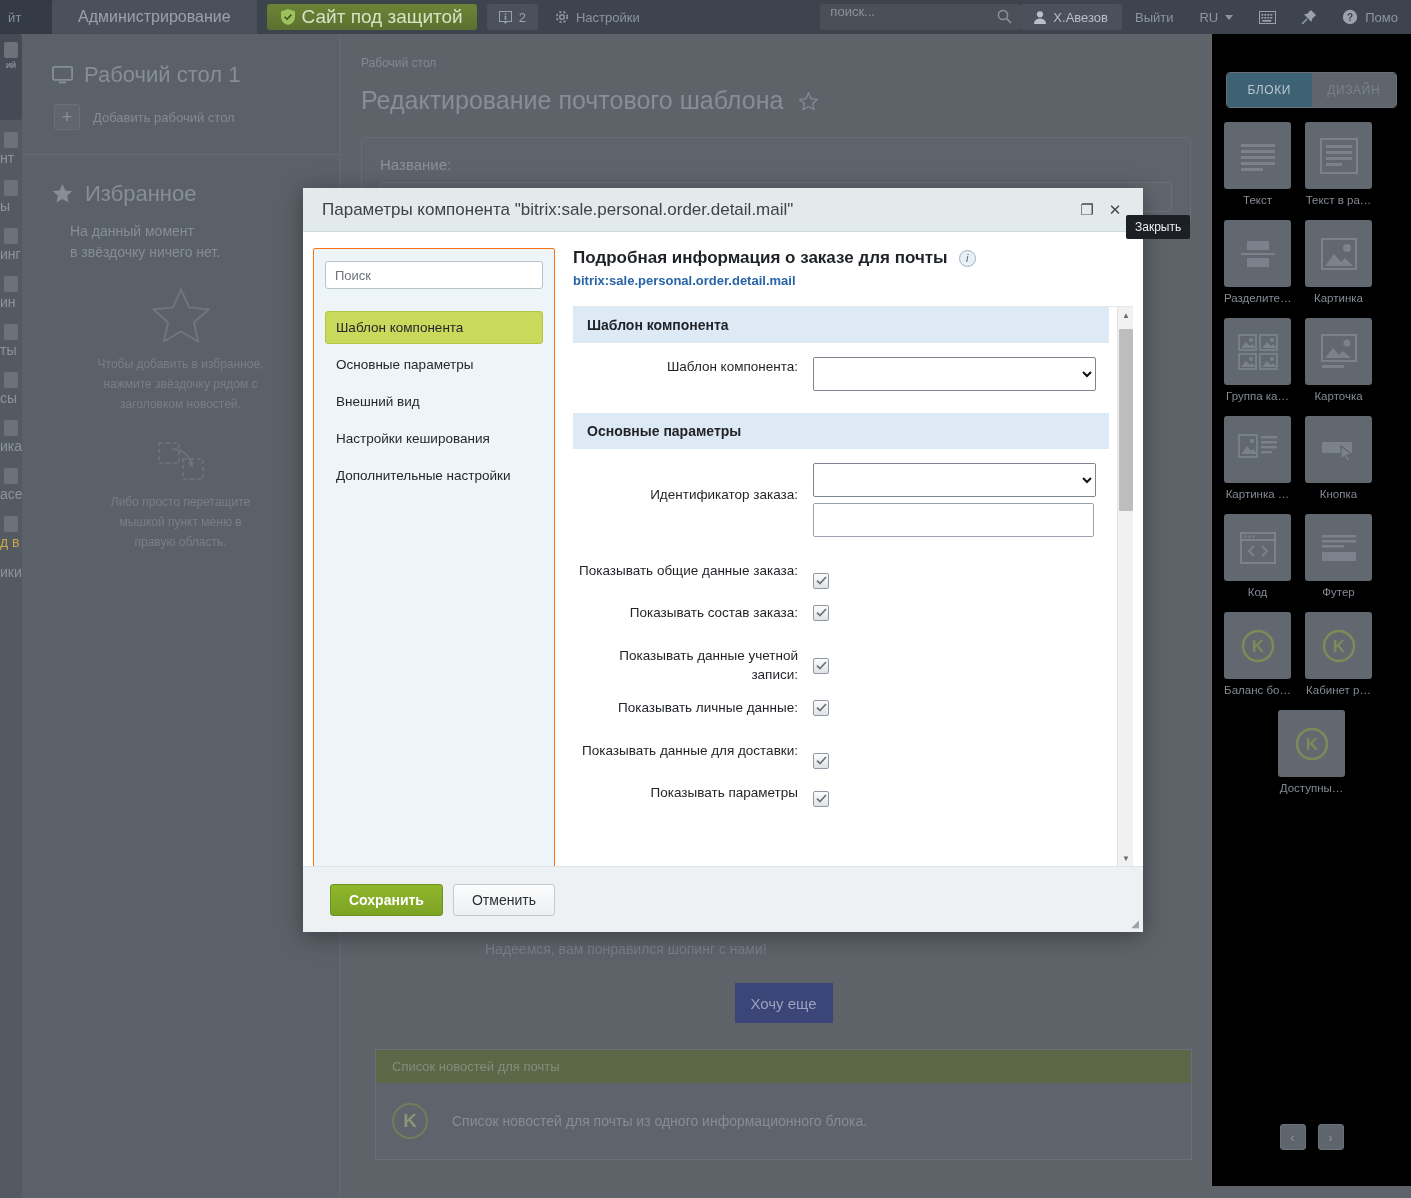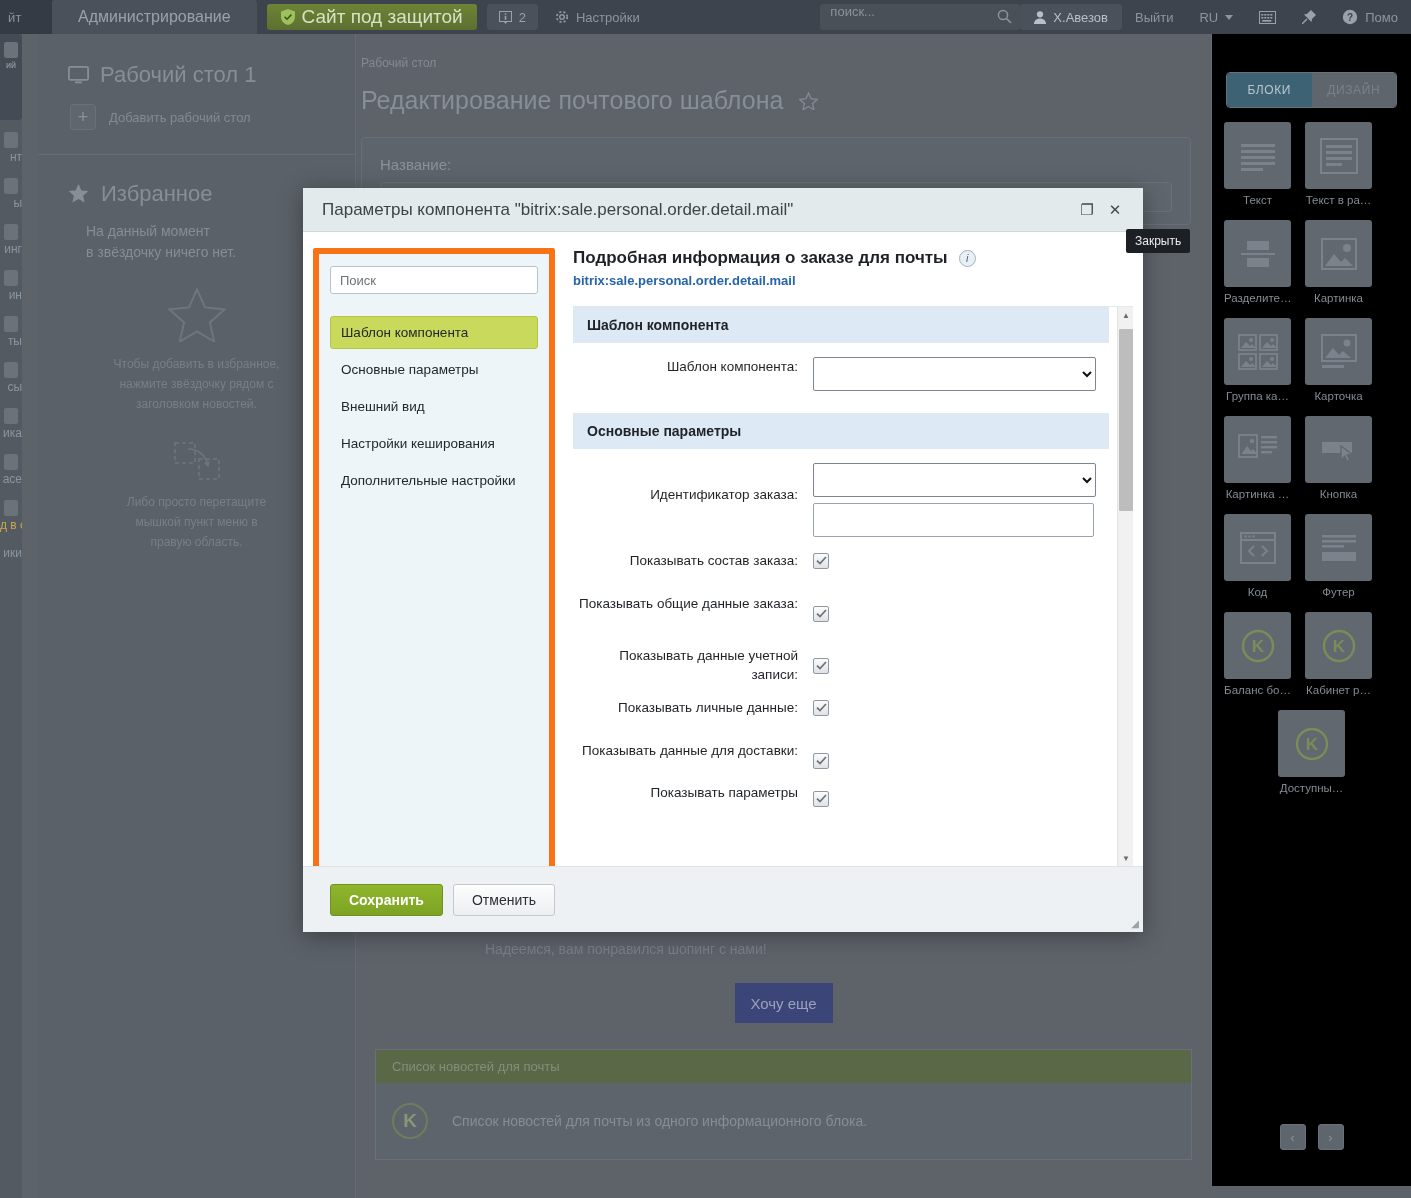--- a/index.html
+++ b/index.html
@@ -61,35 +61,35 @@
   }
   .ico { display: inline-block; line-height: 0; }
   .ico svg { display: block; }
 
   
   .leftrail {
     position: absolute; left: 0; top: 34px; width: 22px; height: 1164px;
     background: #545a62;
   }
   .rail-item {
-    color: #8d949d; font-size: 12px; text-align: right;
+    color: #8d949d; font-size: 14px; text-align: left;
     padding: 12px 0 2px 0; overflow: hidden; white-space: nowrap;
   }
   .rail-item.hl { color: #c8a84a; }
   .rail-blk {
     width: 14px; height: 16px; margin: 0 auto 2px; background: #6b727a; border-radius: 2px;
   }
   .rail-top-tab {
     background: #444b54; height: 86px; border-radius: 0 4px 4px 0;
     color: #9aa1ab; font-size: 9px; text-align: center; padding-top: 8px;
   }
 
   
   .desk-panel {
-    position: absolute; left: 38px; top: 34px; width: 318px; height: 1164px;
+    position: absolute; left: 22px; top: 34px; width: 318px; height: 1164px;
     background: #5b6168; border-right: 1px solid #656b73;
   }
   .desk-head {
     display: flex; align-items: center; gap: 11px;
     padding: 28px 0 0 30px; color: #878e98; font-size: 22px;
   }
   .desk-add {
     display: flex; align-items: center; gap: 13px; padding: 16px 0 24px 32px;
   }
   .plus-box {
@@ -189,21 +189,21 @@
   }
   .modal-title-text { flex: 1 1 auto; font-size: 17px; color: #3f4349; }
   .mt-btn {
     width: 28px; height: 28px; display: flex; align-items: center; justify-content: center;
     color: #44484e; font-size: 15px;
   }
   .modal-body { flex: 1 1 auto; display: flex; padding: 16px 10px 0 10px; min-height: 0; }
 
   .modal-nav {
     width: 242px; flex: 0 0 242px; background: #eef5f9; margin: 0 0 0 0;
-    border: 6px solid #f97316; border-radius: 2px; padding: 0 0 0 0; height: 646px;
+    border: 1px solid #f97316; border-radius: 2px; padding: 0 0 0 0; height: 646px;
   }
   .nav-search-wrap { padding: 12px 11px 10px 11px; }
   .nav-search {
     width: 100%; height: 28px; border: 1px solid #b9c3cb; border-radius: 3px;
     background: #fff; font-size: 13px; color: #555; padding: 0 9px;
     font-family: "Liberation Sans", sans-serif;
   }
   .nav-search::placeholder { color: #6d7278; }
   .nav-list { padding: 12px 11px 0 11px; }
   .nav-item {
@@ -278,21 +278,21 @@
   .btn-save {
     background: linear-gradient(#8fb62c,#7da324); border-color: #6f9120; color: #fff; font-weight: bold;
   }
   .btn-cancel {
     background: linear-gradient(#fdfdfd,#eceff1); border-color: #c2c9cf; color: #2b2f34;
   }
   .resize-grip { position: absolute; right: 4px; bottom: 3px; color: #9aa3aa; font-size: 10px; line-height: 1; }
 
   
   .tooltip {
-    position: absolute; left: 1126px; top: 229px; background: #1c2024; color: #e9edf1;
+    position: absolute; left: 1126px; top: 215px; background: #1c2024; color: #e9edf1;
     font-size: 12px; padding: 5px 9px; border-radius: 2px; white-space: nowrap; z-index: 50;
   }
 </style>
 </head>
 <body>
 
 <div id="root">
 
   <div class="bg-layer">
 
@@ -750,33 +750,33 @@
               <div class="row-label" style="padding-top:22px;">Идентификатор заказа:</div>
               <div class="row-ctl">
                 <select class="ctl">
                   <option>{#ORDER_ID#}</option>
                 </select>
                 <input class="ctl blank" type="text" value="" style="">
               </div>
             </div>
 
             <div class="row">
-              <div class="row-label">Показывать состав заказа:</div>
-              <div class="row-ctl">
+              <div class="row-label" style="padding-top:10px;">Показывать общие данные заказа:</div>
+              <div class="row-ctl" style="padding-top:20px;">
                 <span class="cbx">
                   <svg width="11" height="9" viewBox="0 0 11 9">
                       <path d="M1 4.6 4 7.6 10 1" stroke="#6d727a" stroke-width="1.7" fill="none"></path>
                     </svg>
                 </span>
               </div>
             </div>
 
             <div class="row">
-              <div class="row-label" style="padding-top:10px;">Показывать общие данные заказа:</div>
-              <div class="row-ctl" style="padding-top:20px;">
+              <div class="row-label">Показывать состав заказа:</div>
+              <div class="row-ctl">
                 <span class="cbx">
                   <svg width="11" height="9" viewBox="0 0 11 9">
                       <path d="M1 4.6 4 7.6 10 1" stroke="#6d727a" stroke-width="1.7" fill="none"></path>
                     </svg>
                 </span>
               </div>
             </div>
 
             <div class="row">
               <div class="row-label" style="padding-top:10px;">Показывать данные учетной записи:</div>

